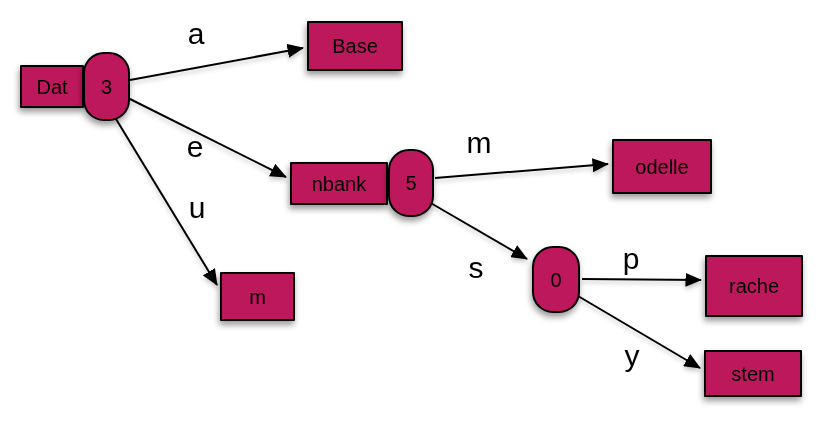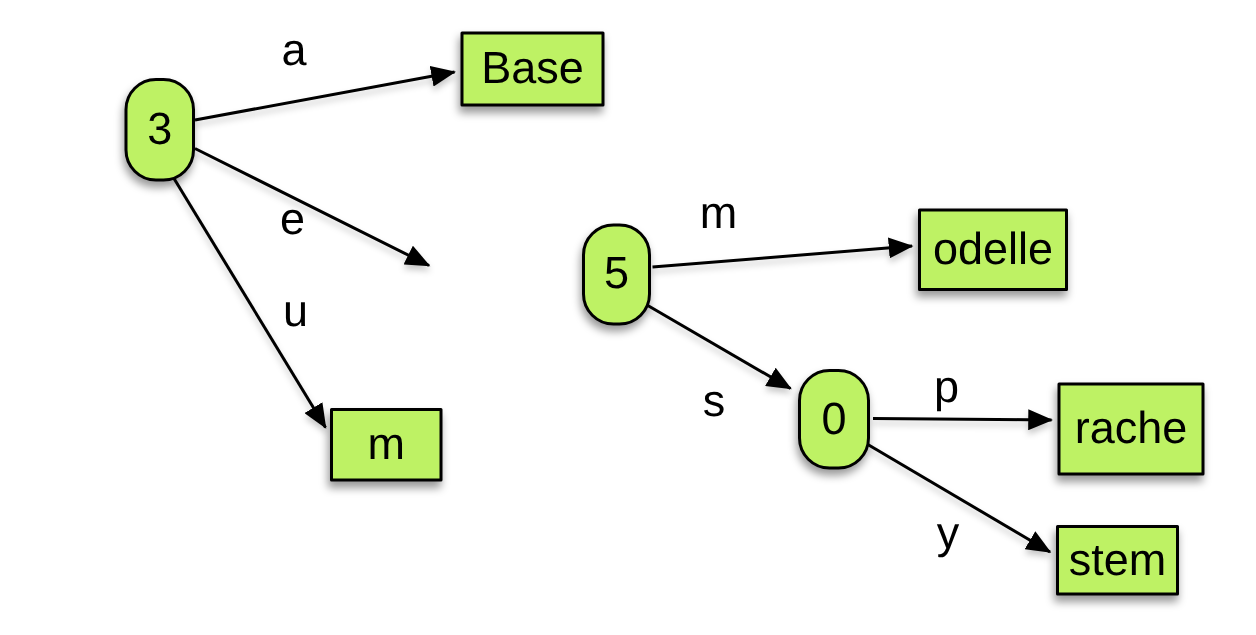--- a/index.html
+++ b/index.html
@@ -28,26 +28,26 @@
     left: 0; top: 0;
     width: 837px;
     height: 423px;
     pointer-events: none;
   }
   .nodes-layer { z-index: 2; }
   .labels-layer { z-index: 3; }
   .node {
     position: absolute;
     box-sizing: border-box;
-    background: #bef264;
+    background: #be185d;
     border: 2.5px solid #000000;
     display: flex;
     align-items: center;
     justify-content: center;
-    font-size: 30px;
+    font-size: 20px;
     color: #000000;
     box-shadow: -1px 4px 6px rgba(0,0,0,0.40);
     line-height: 1;
   }
   .node.rect { border-radius: 1px; }
   .node.stadium { border-radius: 21px; }
   .edge-label {
     position: absolute;
     transform: translate(-50%, -50%);
     font-size: 30px;
@@ -70,42 +70,48 @@
         <line x1="130" y1="80" x2="303" y2="48" stroke="#000000" stroke-width="2" marker-end="url(#arrowhead)"></line>
         <line x1="130" y1="99" x2="286" y2="177" stroke="#000000" stroke-width="2" marker-end="url(#arrowhead)"></line>
         <line x1="116" y1="119" x2="217" y2="285" stroke="#000000" stroke-width="2" marker-end="url(#arrowhead)"></line>
         <line x1="435" y1="178" x2="608" y2="164" stroke="#000000" stroke-width="2" marker-end="url(#arrowhead)"></line>
         <line x1="429" y1="202" x2="527" y2="259" stroke="#000000" stroke-width="2" marker-end="url(#arrowhead)"></line>
         <line x1="582" y1="279" x2="701" y2="280" stroke="#000000" stroke-width="2" marker-end="url(#arrowhead)"></line>
         <line x1="578" y1="296" x2="700" y2="368" stroke="#000000" stroke-width="2" marker-end="url(#arrowhead)"></line>
       </g>
   </svg>
   <div class="nodes-layer">
+      <div class="node rect" style="left: 20px; top: 65px; width: 64px; height: 43px;">
+        <span>Dat</span>
+      </div>
       <div class="node stadium" style="left: 83px; top: 52px; width: 47px; height: 69px;">
         <span>3</span>
       </div>
       <div class="node rect" style="left: 307px; top: 21px; width: 96px; height: 50px;">
         <span>Base</span>
+      </div>
+      <div class="node rect" style="left: 290px; top: 162px; width: 98px; height: 43px;">
+        <span>nbank</span>
       </div>
       <div class="node stadium" style="left: 388px; top: 149px; width: 46px; height: 68px;">
         <span>5</span>
       </div>
       <div class="node rect" style="left: 612px; top: 139px; width: 100px; height: 55px;">
         <span>odelle</span>
       </div>
       <div class="node rect" style="left: 220px; top: 272px; width: 75px; height: 49px;">
         <span>m</span>
       </div>
       <div class="node stadium" style="left: 532px; top: 246px; width: 48px; height: 67px;">
         <span>0</span>
       </div>
       <div class="node rect" style="left: 705px; top: 255px; width: 98px; height: 62px;">
         <span>rache</span>
       </div>
-      <div class="node rect" style="left: 704px; top: 350px; width: 82px; height: 47px;">
+      <div class="node rect" style="left: 704px; top: 350px; width: 98px; height: 47px;">
         <span>stem</span>
       </div>
     </div>
   <div class="labels-layer">
       <div class="edge-label" style="left: 196px; top: 34px;">a</div>
       <div class="edge-label" style="left: 195px; top: 147px;">e</div>
       <div class="edge-label" style="left: 197px; top: 208px;">u</div>
       <div class="edge-label" style="left: 479px; top: 143px;">m</div>
       <div class="edge-label" style="left: 476px; top: 268px;">s</div>
       <div class="edge-label" style="left: 631px; top: 259px;">p</div>

